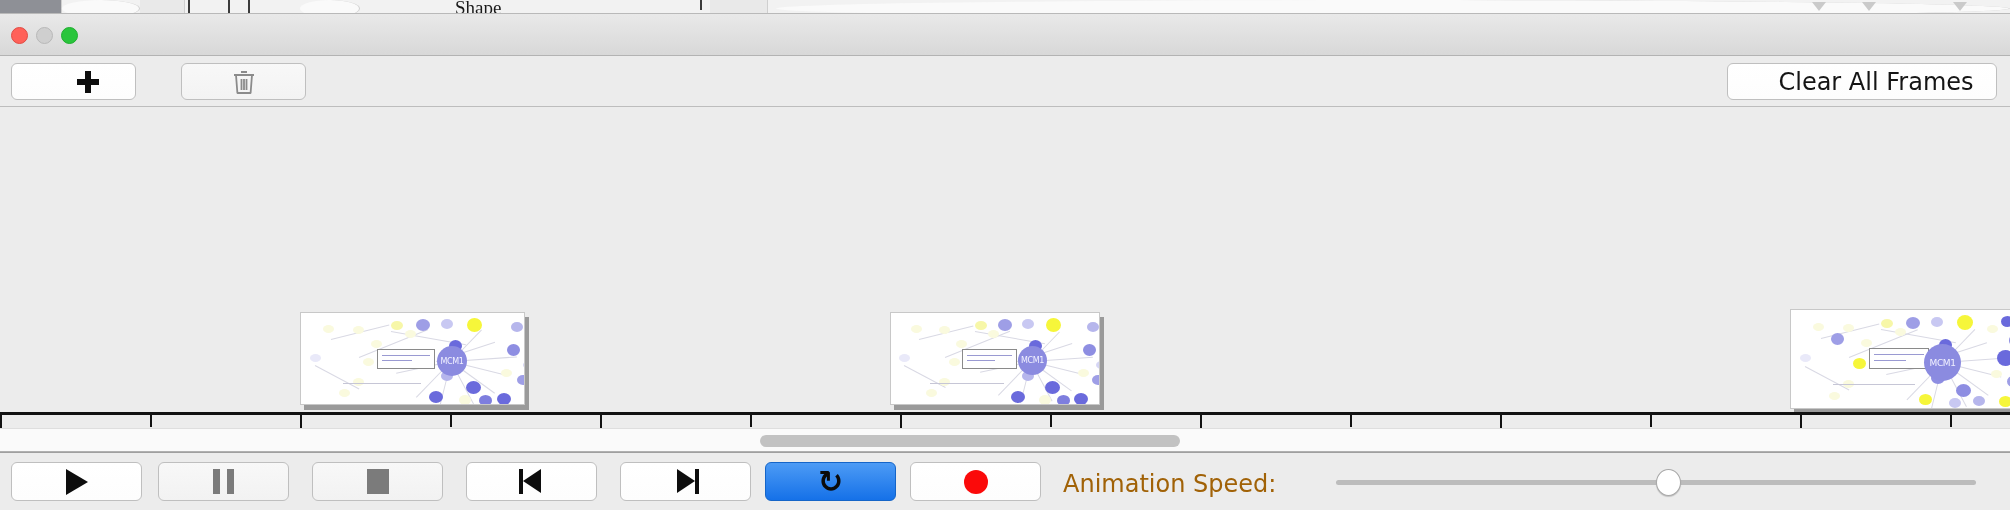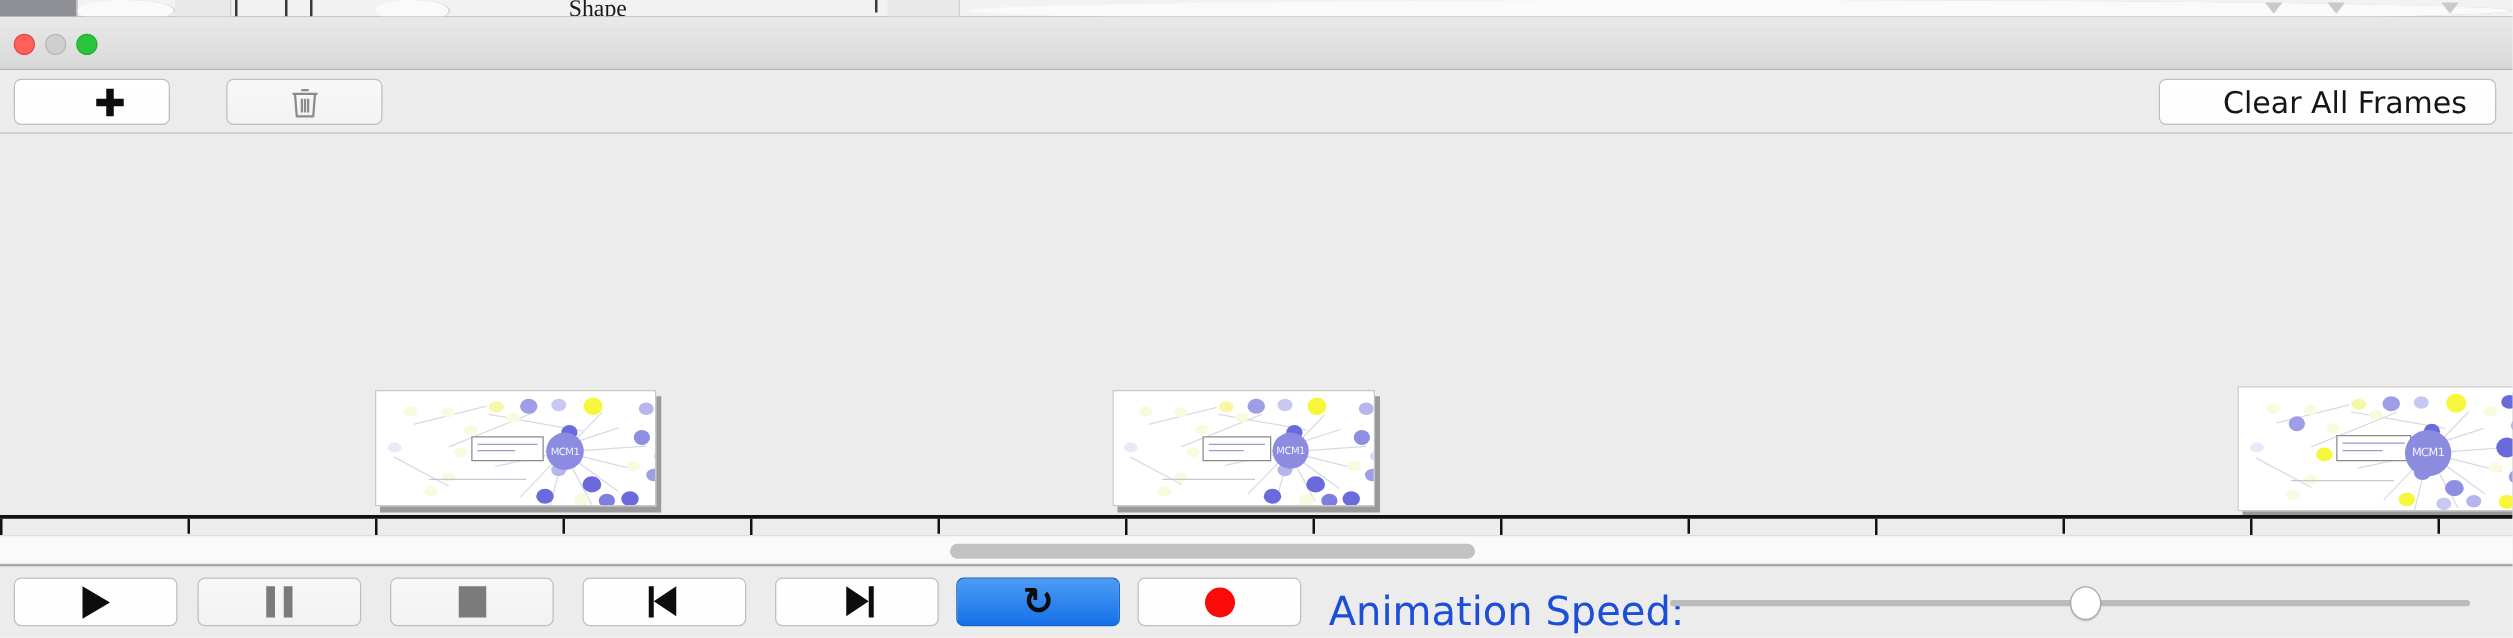--- a/index.html
+++ b/index.html
@@ -232,21 +232,21 @@
     border-top: 12.5px solid transparent;
     border-bottom: 12.5px solid transparent;
     border-left: 18px solid #0d0d0d;
   }
   .glyph-loop { font-size: 30px; color: #0b0b0b; line-height: 1;
                 font-family: "DejaVu Sans", sans-serif; font-weight: bold; }
   .glyph-record { width: 24px; height: 24px; border-radius: 50%; background: #fb0a0a; }
 
   #speed-label {
     position: absolute; left: 1063px; top: 17px;
-    font-size: 32px; color: #1d4ed8;
+    font-size: 24px; color: #a16207;
     font-family: "DejaVu Sans", sans-serif;
     white-space: nowrap;
   }
   #speed-slider {
     position: absolute; left: 1336px; top: 16px;
     width: 640px; height: 26px;
     cursor: pointer;
   }
   #speed-track {
     position: absolute; left: 0; top: 11px; width: 640px; height: 5px;

